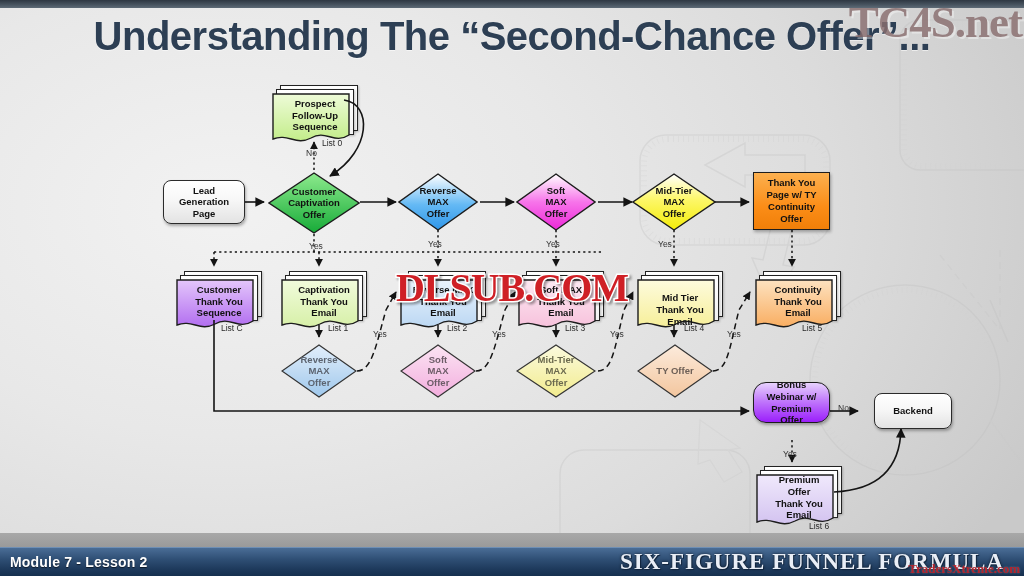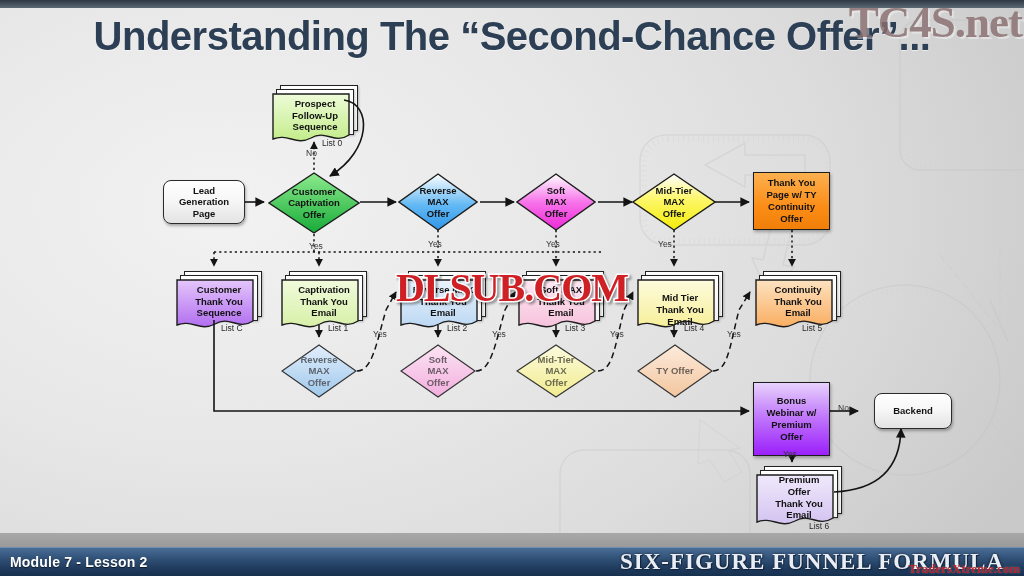--- a/index.html
+++ b/index.html
@@ -477,22 +477,22 @@
             <linearGradient id="gm4" x1="0" y1="0" x2="0" y2="1">
               <stop offset="0%" stop-color="#fcebdc"></stop>
               <stop offset="100%" stop-color="#f3c69e"></stop>
             </linearGradient>
           </defs>
         <path d="M38,1 L75,27 L38,53 L1,27 Z" fill="url(#gm4)" stroke="#333" stroke-width="1.2"></path>
       </svg>
       <div class="inner" style="color:#6e6057;">TY Offer</div>
     </div>
 
-    <div class="node proc" style="left:753px; top:382px; width:77px; height:74px;
-                background:linear-gradient(180deg,#e7d2fd 0%,#c27bfb 45%,#9b1ffb 100%);">
+    <div class="node proc" style="left:753px; top:382px; width:77px; height:41px;
+                background:linear-gradient(180deg,#e7d2fd 0%,#c27bfb 45%,#9b1ffb 100%);border-radius:13px;">
       <span style="white-space:pre-line;">Bonus
 Webinar w/
 Premium
 Offer</span>
     </div>
 
     <div class="node term" style="left:862px; top:393px; width:78px; height:36px;margin-left:12px;">
       <span>Backend</span>
     </div>
 

